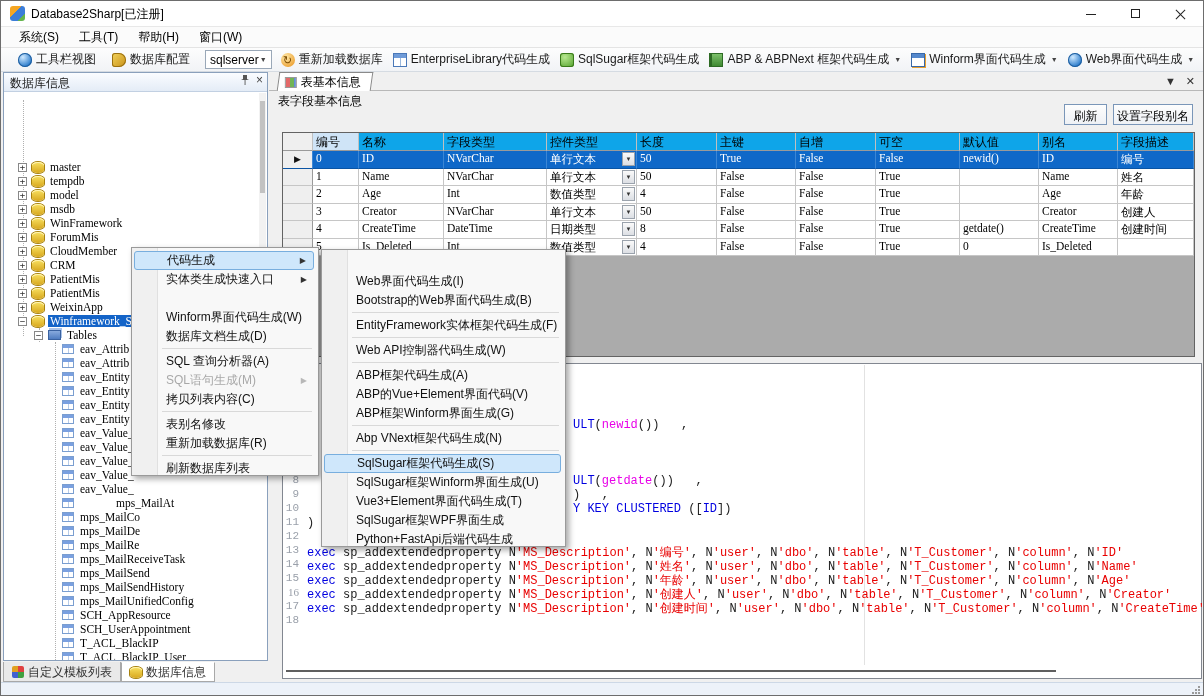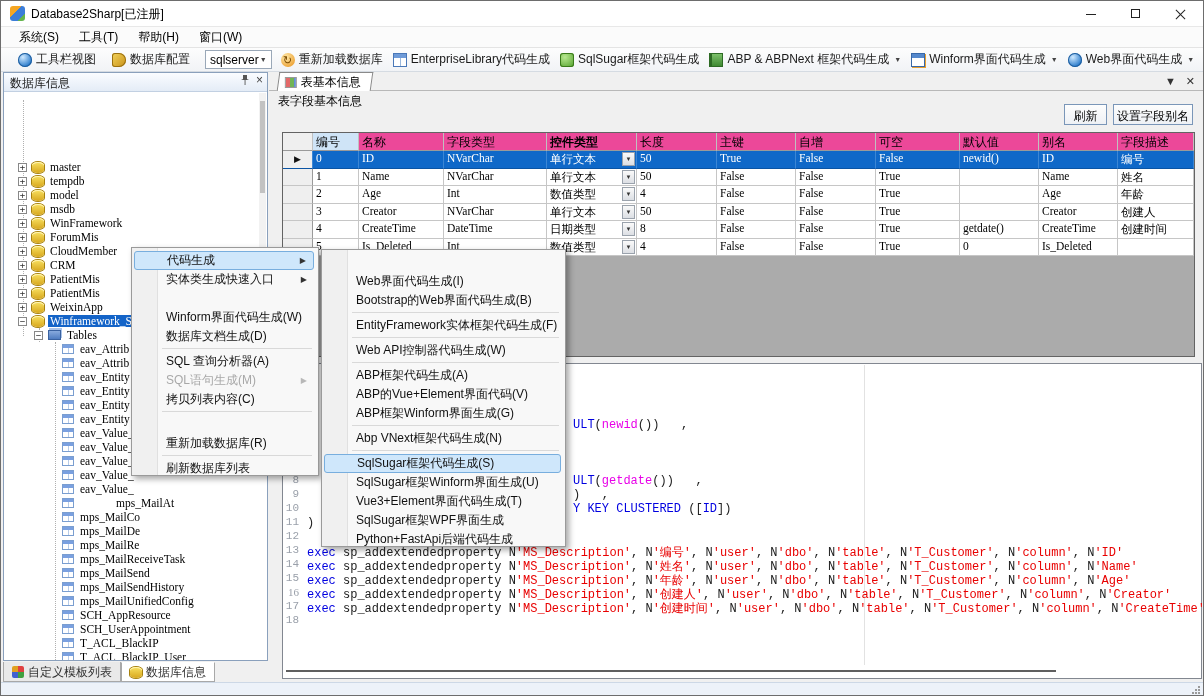--- a/index.html
+++ b/index.html
@@ -68,21 +68,21 @@
   .doc-btns{position:absolute;right:8px;top:3px;display:flex;gap:10px;color:#333;font-size:11px;}
   .group-label{position:absolute;left:277px;top:92px;font-size:12px;color:#000;font-family:"Liberation Serif","DejaVu Serif",serif;}
   .btn{position:absolute;height:21px;background:linear-gradient(#fdfdfd,#eef1f5);border:1px solid #7a96b8;font-size:12px;text-align:center;padding-top:3px;}
   .btn-refresh{left:1063px;top:103px;width:43px;}
   .btn-alias{left:1112px;top:103px;width:80px;}
   
   .grid{position:absolute;left:281px;top:131px;width:913px;height:225px;background:#ababab;border:1px solid #636363;
         font-family:"Liberation Serif","DejaVu Serif",serif;font-size:11.5px;}
   .g-head,.g-row{position:absolute;left:0;display:flex;}
   .g-cell{height:100%;border-right:1px solid #c6c6c6;border-bottom:1px solid #c6c6c6;background:#fff;padding:1px 3px 0;overflow:hidden;white-space:nowrap;position:relative;}
-  .g-head .g-cell{background:#ec4899;border-right:1px solid #c0c0c0;border-bottom:1px solid #9a9a9a;font-size:12px;}
+  .g-head .g-cell{background:#0ea5e9;border-right:1px solid #c0c0c0;border-bottom:1px solid #9a9a9a;font-size:12px;}
   .g-head .hl{background:#cfe4f7;}
   .rowhdr{background:#efefef !important;border-right:1px solid #9a9a9a;text-align:center;}
   .cur-arrow{font-size:9px;color:#111;line-height:15px;}
   .g-row.sel .g-cell{background:#0f68c8;color:#fff;border-right-color:#3c86d4;border-bottom-color:#0a54a4;}
   .g-row.sel .rowhdr{background:#efefef !important;color:#000;}
   .combo-btn{position:absolute;right:1px;top:1px;width:13px;height:14px;background:linear-gradient(#fafafa,#dcdfe4);border:1px solid #9aa2ac;font-size:6px;color:#333;text-align:center;line-height:12px;}
   
   .code{position:absolute;left:281px;top:362px;width:920px;height:316px;background:#fff;border:1px solid #828790;
         font-family:"Liberation Mono","DejaVu Sans Mono",monospace;font-size:12px;}
   .lnum{position:absolute;width:16px;text-align:right;color:#9aa0aa;font-size:11px;}
@@ -358,21 +358,21 @@
   <div class="group-label">表字段基本信息</div>
   <div class="btn btn-refresh">刷新</div>
   <div class="btn btn-alias">设置字段别名</div>
 
   <div class="grid" id="grid">
       <div class="g-head" style="top: 0px; height: 18px;">
         <div class="g-cell rowhdr" style="width: 30px;"></div>
         <div class="g-cell hl" style="width: 46px;">编号</div>
         <div class="g-cell" style="width: 85px;">名称</div>
         <div class="g-cell" style="width: 103px;">字段类型</div>
-        <div class="g-cell" style="width: 90px; font-weight: bold;">控件类型</div>
+        <div class="g-cell" style="width: 90px;">控件类型</div>
         <div class="g-cell" style="width: 80px;">长度</div>
         <div class="g-cell" style="width: 79px;">主键</div>
         <div class="g-cell" style="width: 80px;">自增</div>
         <div class="g-cell" style="width: 84px;">可空</div>
         <div class="g-cell" style="width: 79px;">默认值</div>
         <div class="g-cell" style="width: 79px;">别名</div>
         <div class="g-cell" style="width: 76px;">字段描述</div>
       </div>
       <div class="g-row sel" style="top: 18px; height: 17.5px;">
         <div class="g-cell rowhdr" style="width: 30px;"><span class="cur-arrow">▶</span></div>
@@ -527,20 +527,23 @@
         <span>SQL 查询分析器(A)</span>
       </div>
       <div class="pitem dis" style="top: 123px; width: 180px;">
         <span>SQL语句生成(M)</span>
         <span class="sub-arrow">▶</span>
       </div>
       <div class="pitem" style="top: 142px; width: 180px;">
         <span>拷贝列表内容(C)</span>
       </div>
       <div class="psep" style="top: 163px; width: 150px;"></div>
+      <div class="pitem" style="top: 167px; width: 180px;">
+        <span>表别名修改</span>
+      </div>
       <div class="pitem" style="top: 186px; width: 180px;">
         <span>重新加载数据库(R)</span>
       </div>
       <div class="psep" style="top: 207px; width: 150px;"></div>
       <div class="pitem" style="top: 211px; width: 180px;">
         <span>刷新数据库列表</span>
       </div>
     </div>
 
   <div class="popup" id="submenu" style="left:320px;top:248px;width:245px;height:298px;">

